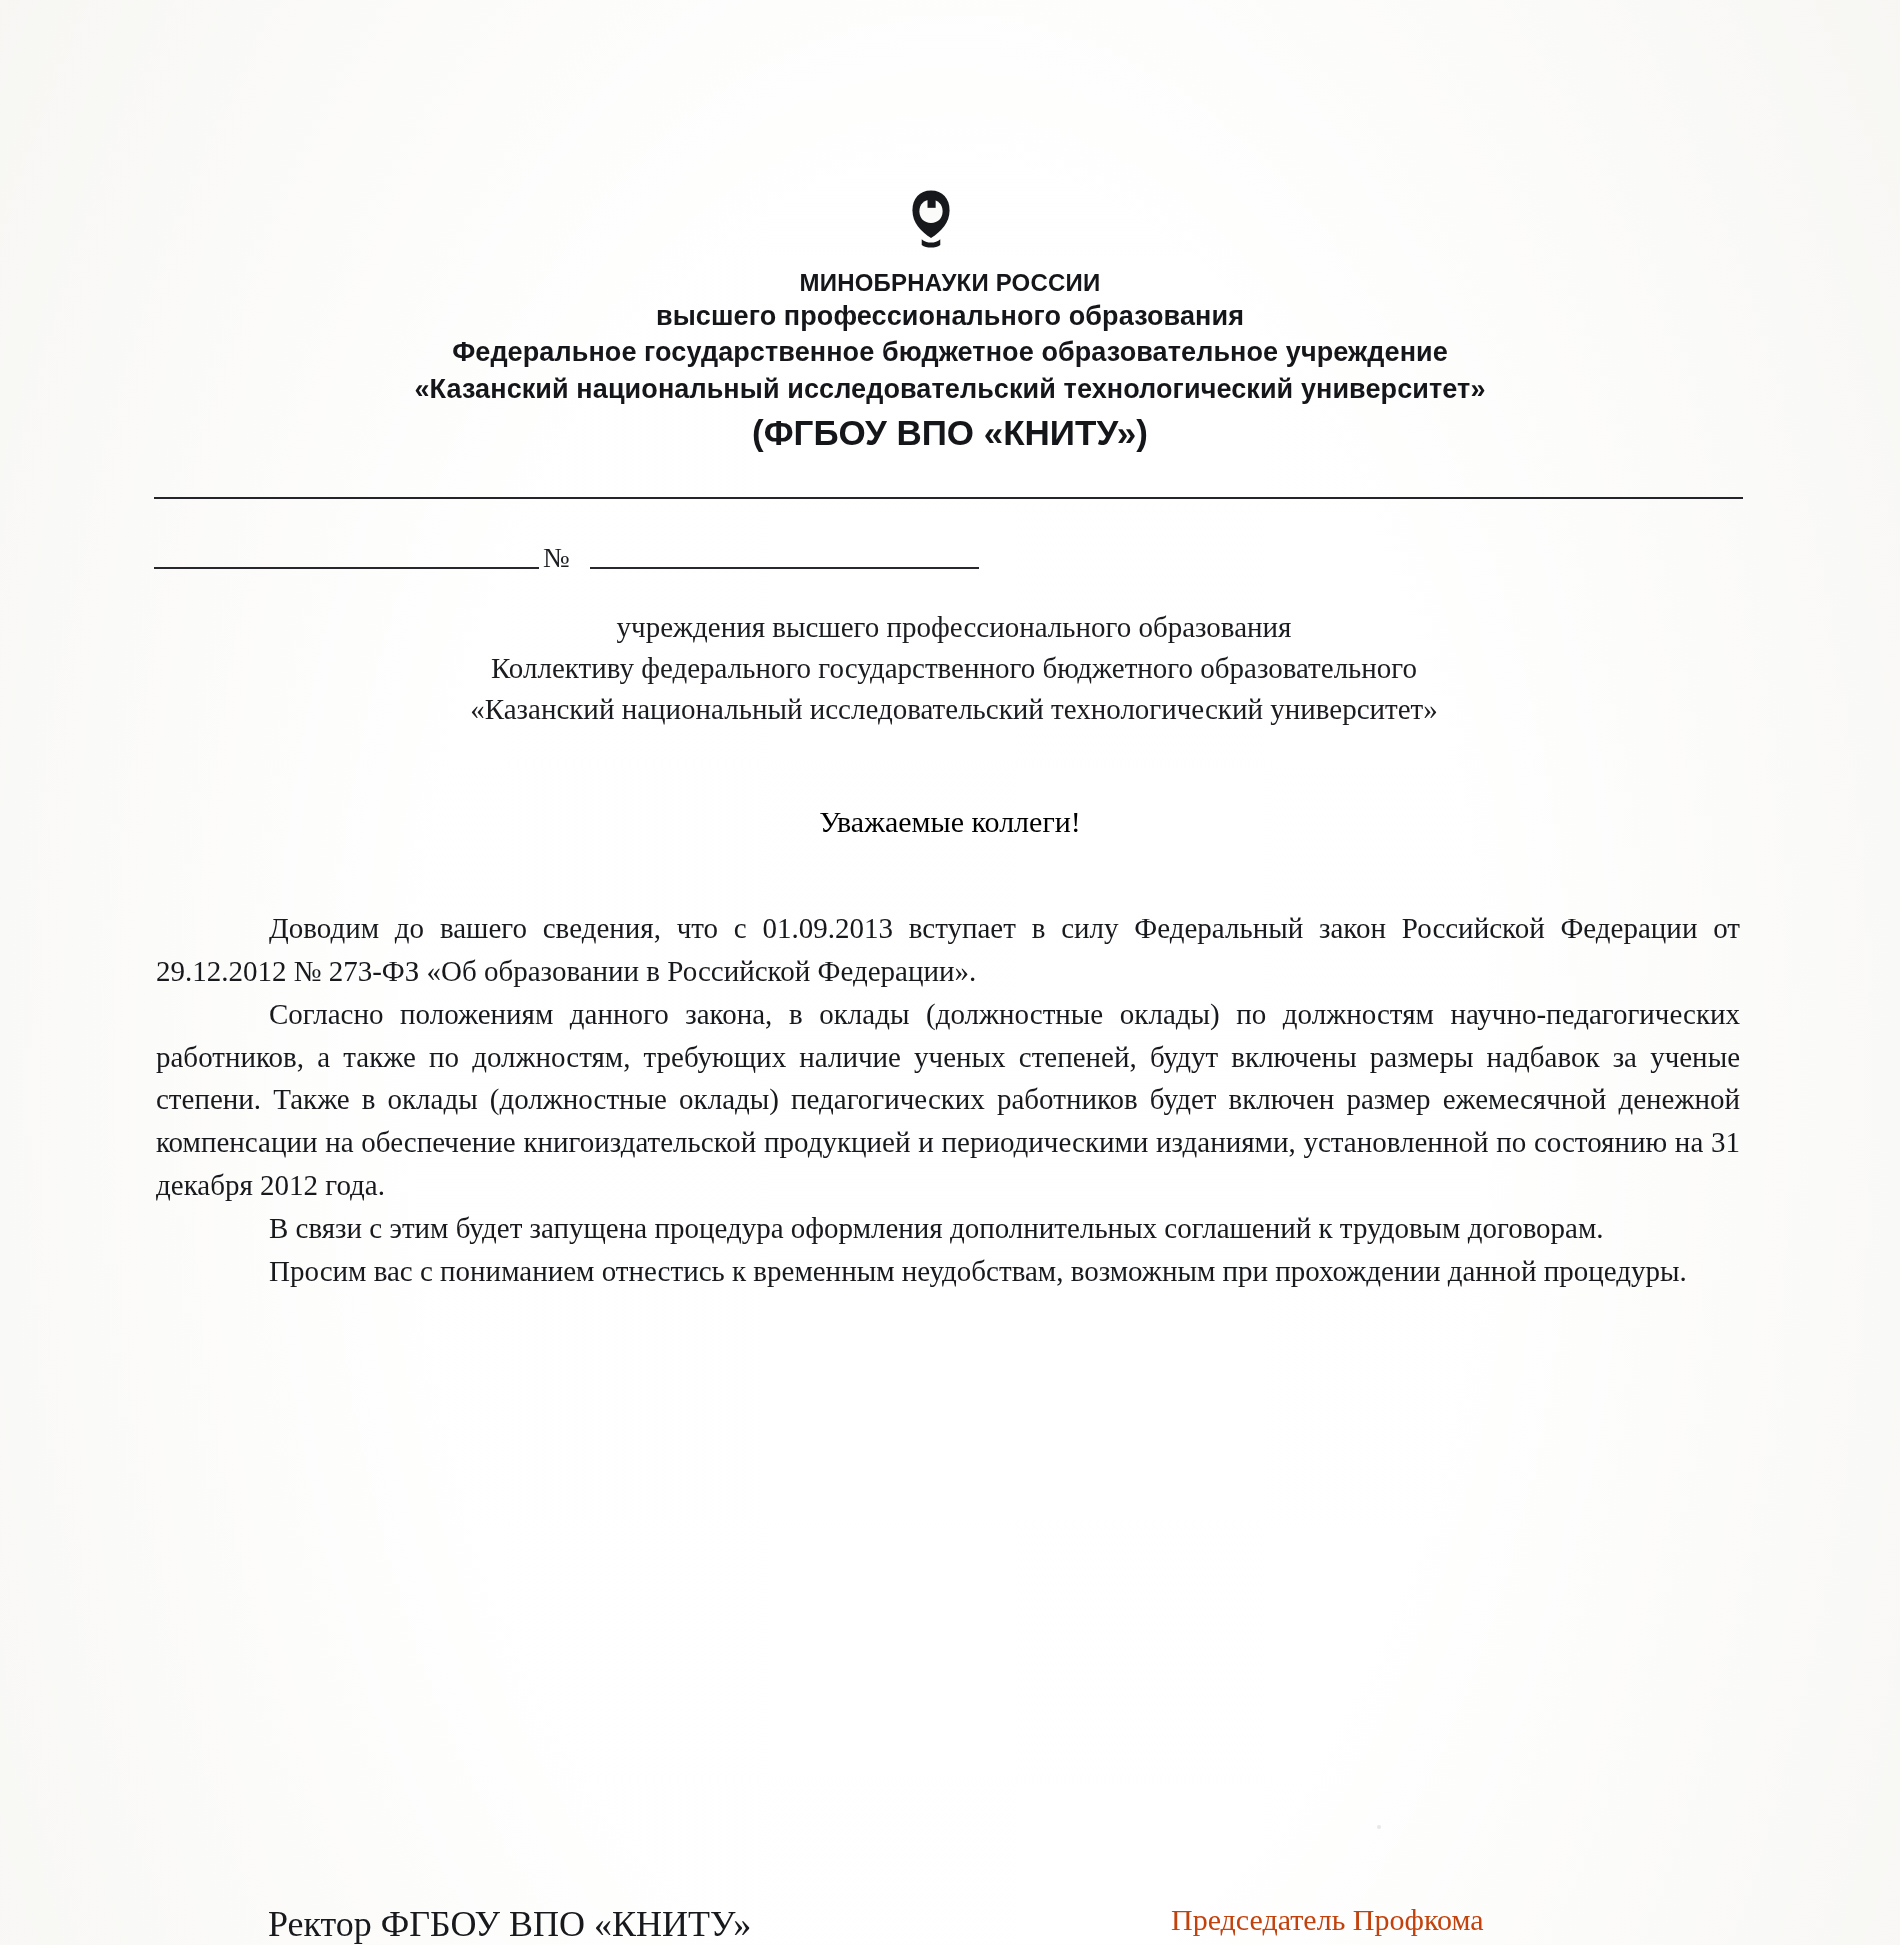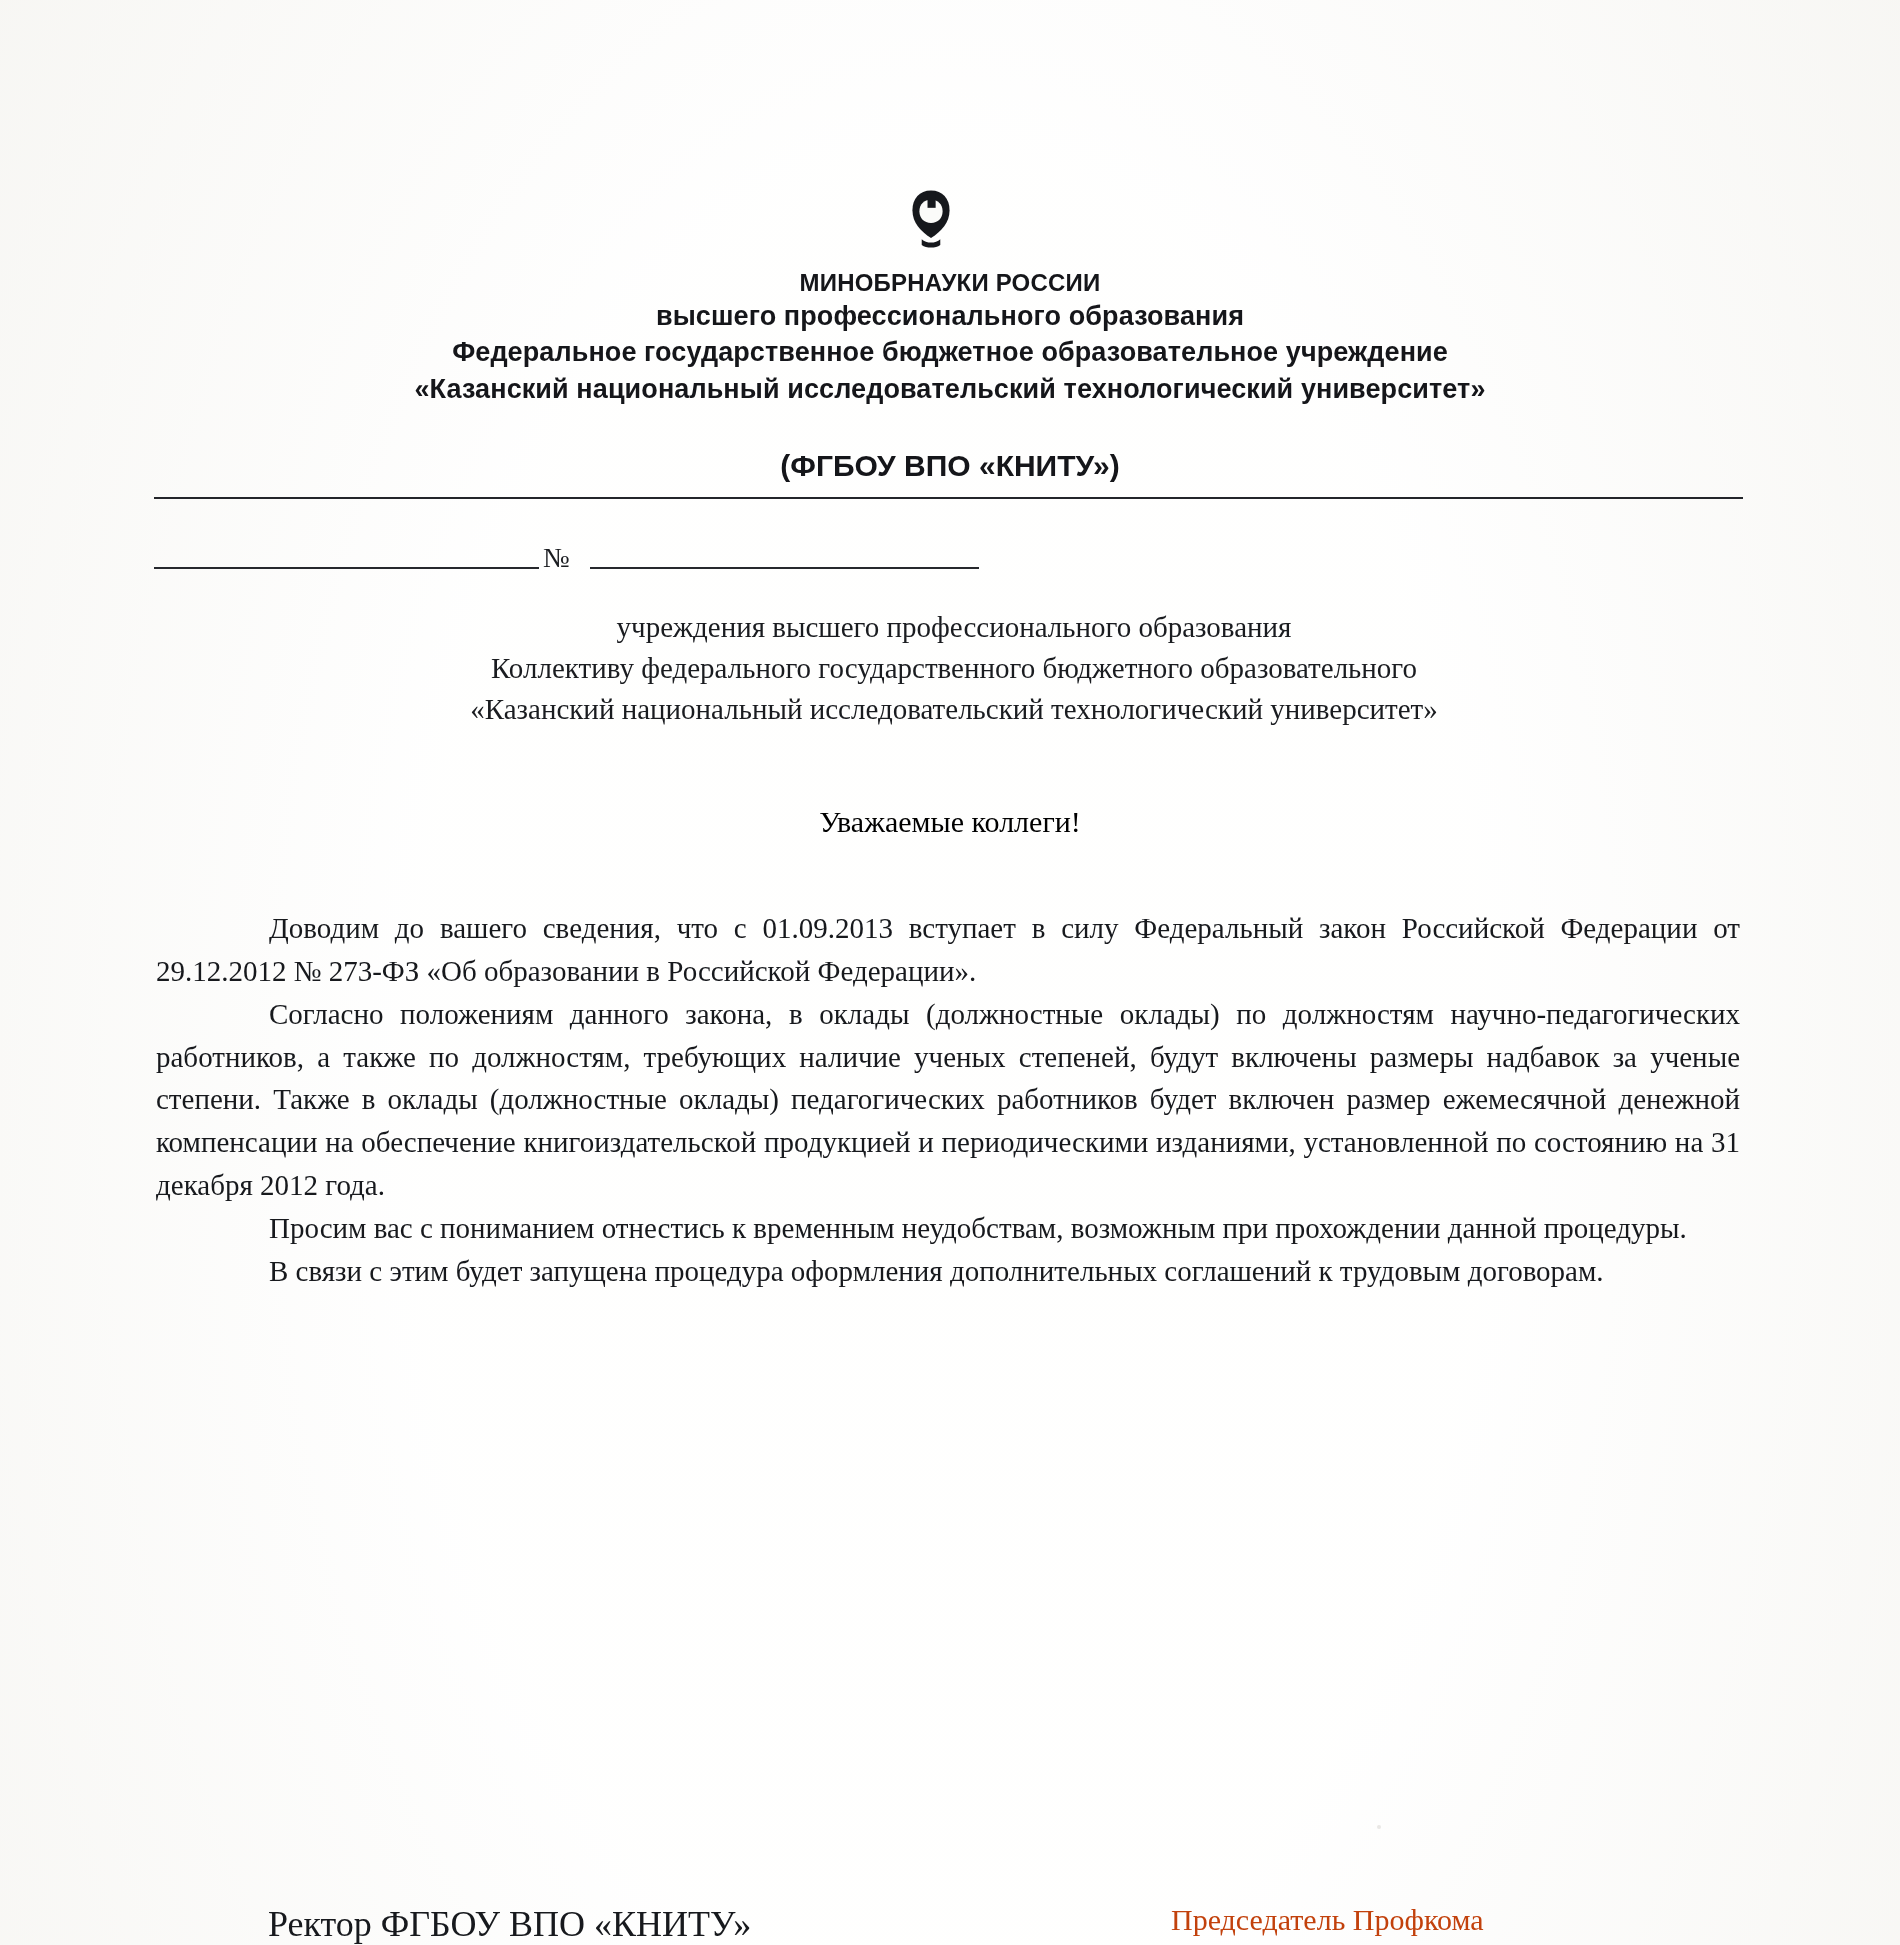--- a/index.html
+++ b/index.html
@@ -61,23 +61,22 @@
   .header .org-line {
     font-family: "Liberation Sans", sans-serif;
     font-weight: bold;
     font-size: 27px;
     line-height: 1.35;
     letter-spacing: 0.1px;
   }
   .header .org-abbr {
     font-family: "Liberation Sans", sans-serif;
     font-weight: bold;
-    font-size: 30px;
+    font-size: 35px;
     line-height: 1.5;
-    margin-top: 36px;
   }
 
   
   .rule-full {
     position: absolute;
     left: 154px;
     top: 497px;
     width: 1589px;
     height: 1.9px;
     background: #23252a;
@@ -226,22 +225,22 @@
       <div>учреждения высшего профессионального образования</div>
       <div>Коллективу федерального государственного бюджетного образовательного</div>
       <div>«Казанский национальный исследовательский технологический университет»</div>
     </div>
 
     <div class="salutation">Уважаемые коллеги!</div>
 
     <div class="body-text">
       <p>Доводим до вашего сведения, что с 01.09.2013 вступает в силу Федеральный закон Российской Федерации от 29.12.2012 № 273-ФЗ «Об образовании в Российской Федерации».</p>
       <p>Согласно положениям данного закона, в оклады (должностные оклады) по должностям научно-педагогических работников, а также по должностям, требующих наличие ученых степеней, будут включены размеры надбавок за ученые степени. Также в оклады (должностные оклады) педагогических работников будет включен размер ежемесячной денежной компенсации на обеспечение книгоиздательской продукцией и периодическими изданиями, установленной по состоянию на 31 декабря 2012 года.</p>
+      <p>В связи с этим будет запущена процедура оформления дополнительных соглашений к трудовым договорам.</p>
       <p>Просим вас с пониманием отнестись к временным неудобствам, возможным при прохождении данной процедуры.</p>
-      <p>В связи с этим будет запущена процедура оформления дополнительных соглашений к трудовым договорам.</p>
     </div>
 
     <div class="sig-row">
       <div class="sig-left-title">Ректор ФГБОУ ВПО «КНИТУ»</div>
       <div class="sig-right-title">Председатель Профкома</div>
 
     </div>
 
     <div class="speck" style="left:1377px;top:1825px;width:3.9px;height:3.9px;"></div>
     <div class="speck" style="left:459px;top:1226px;width:3.1px;height:3.1px;"></div>

